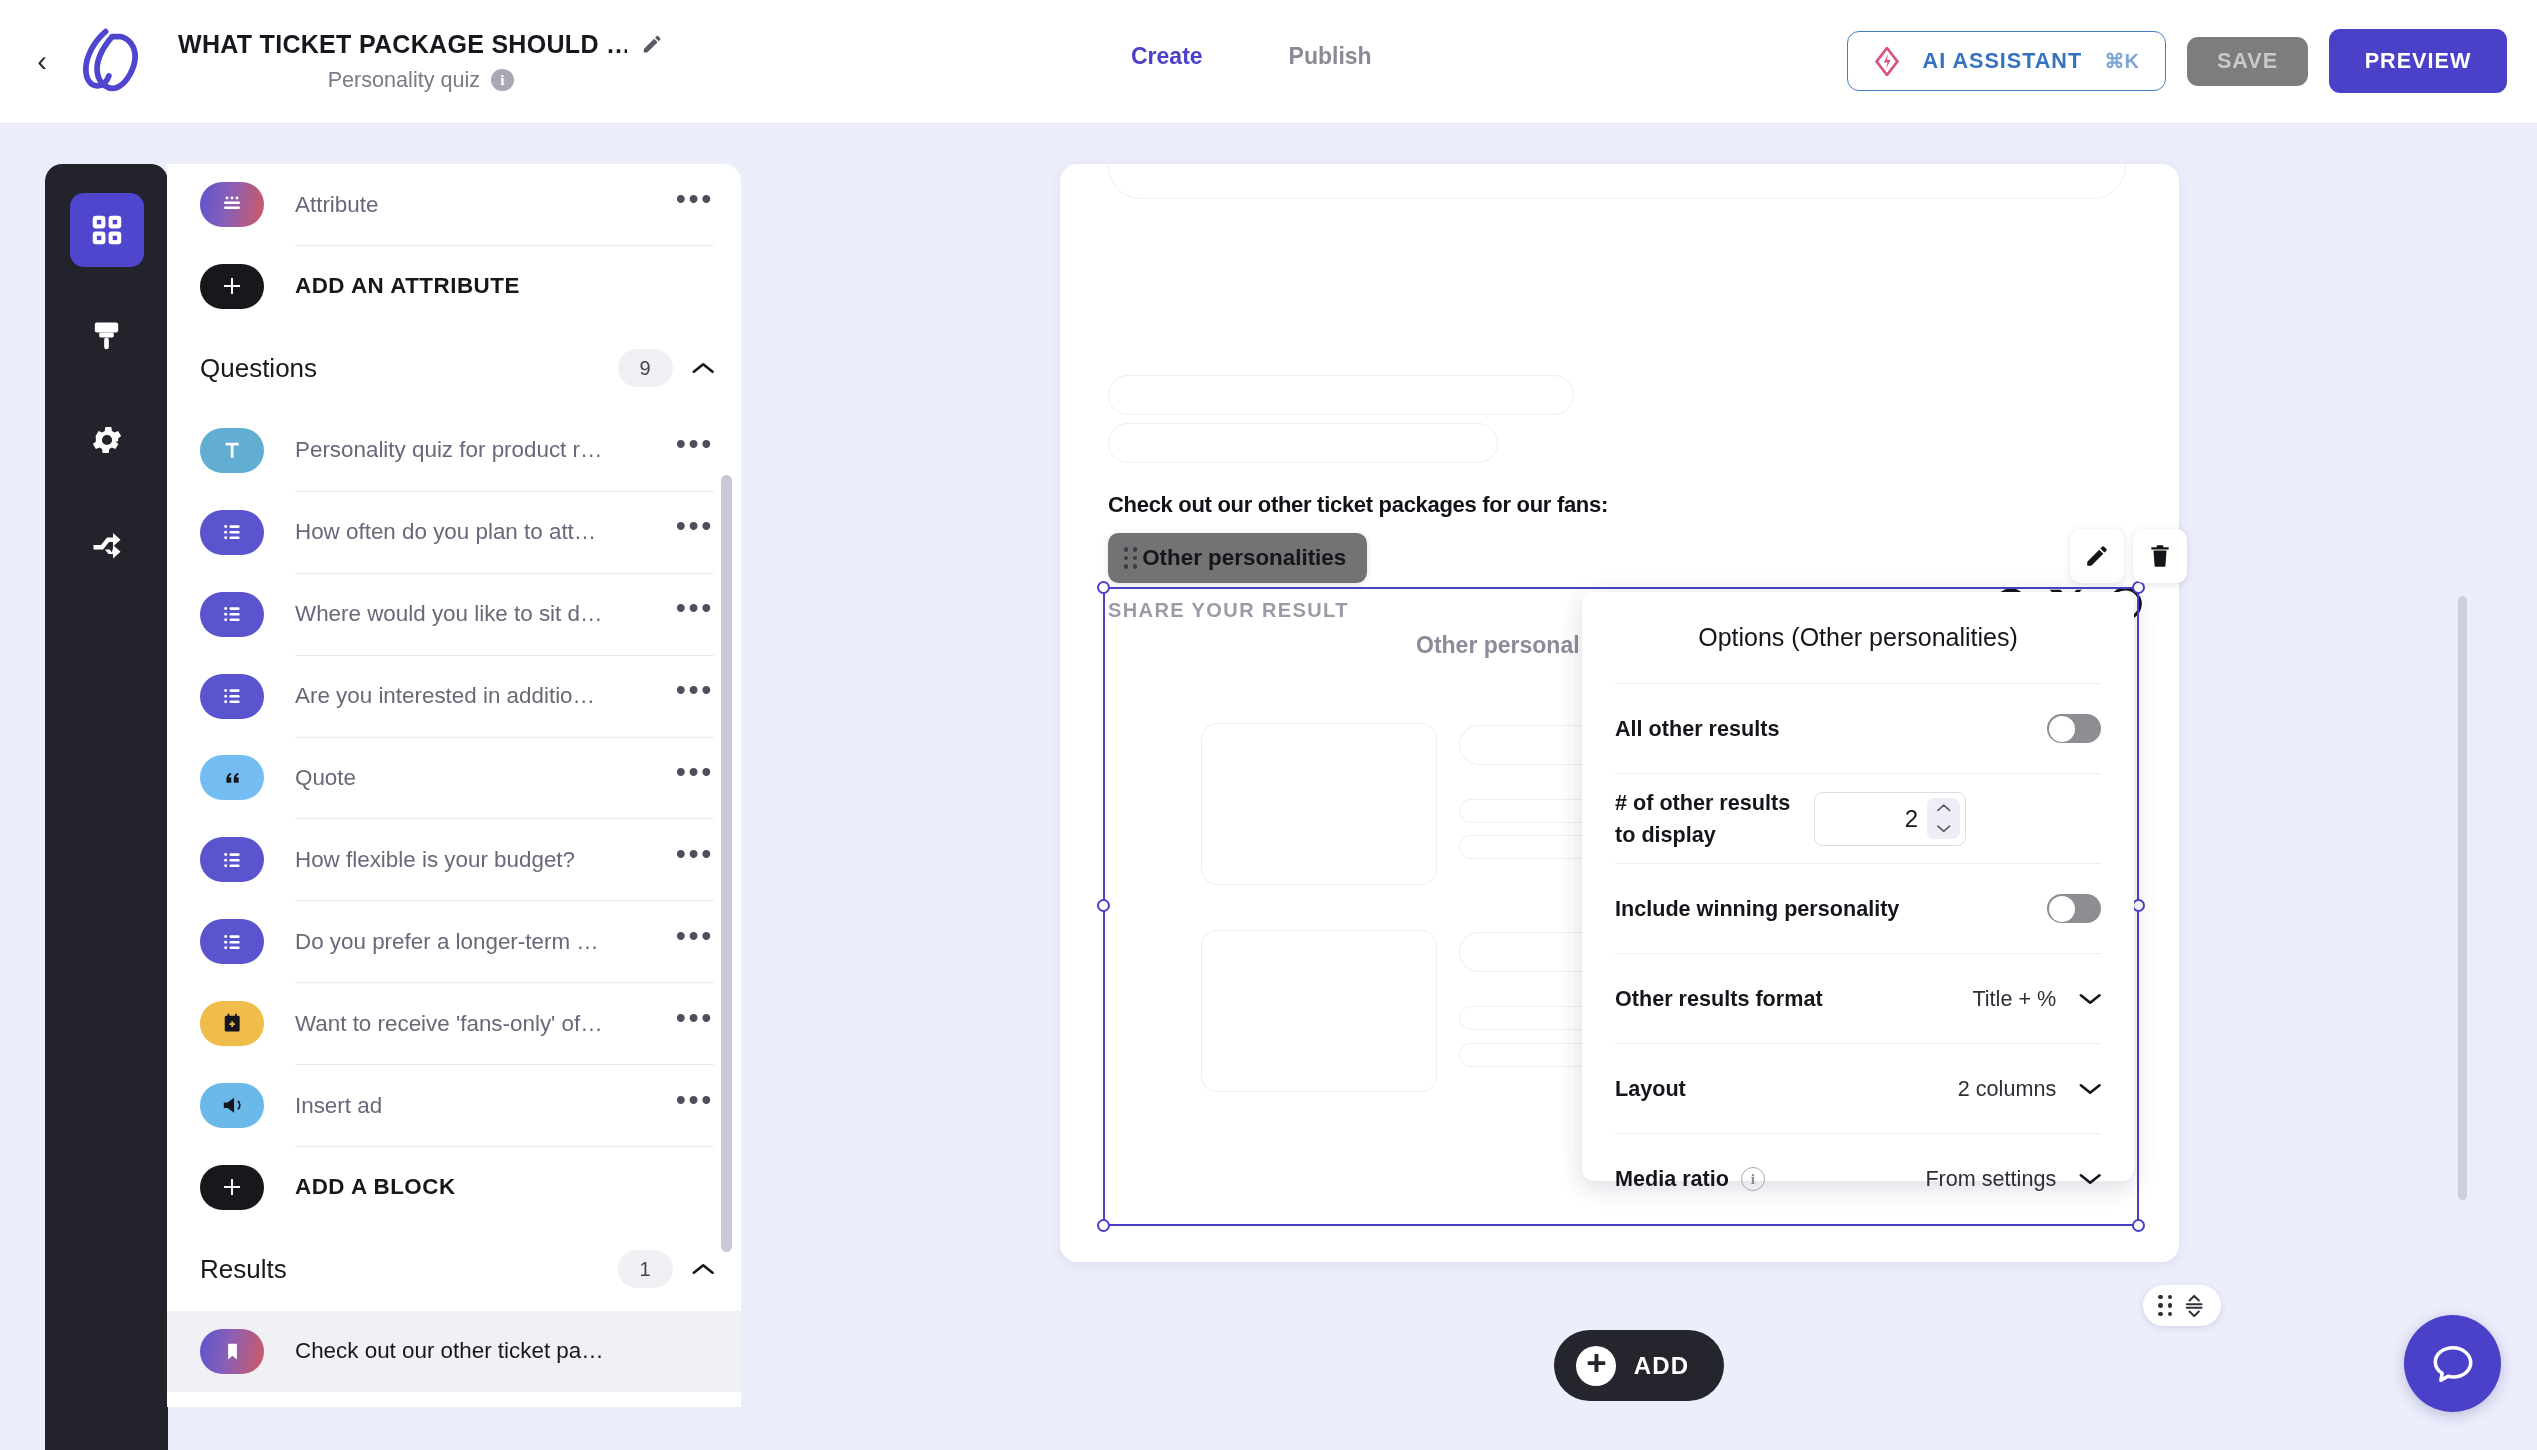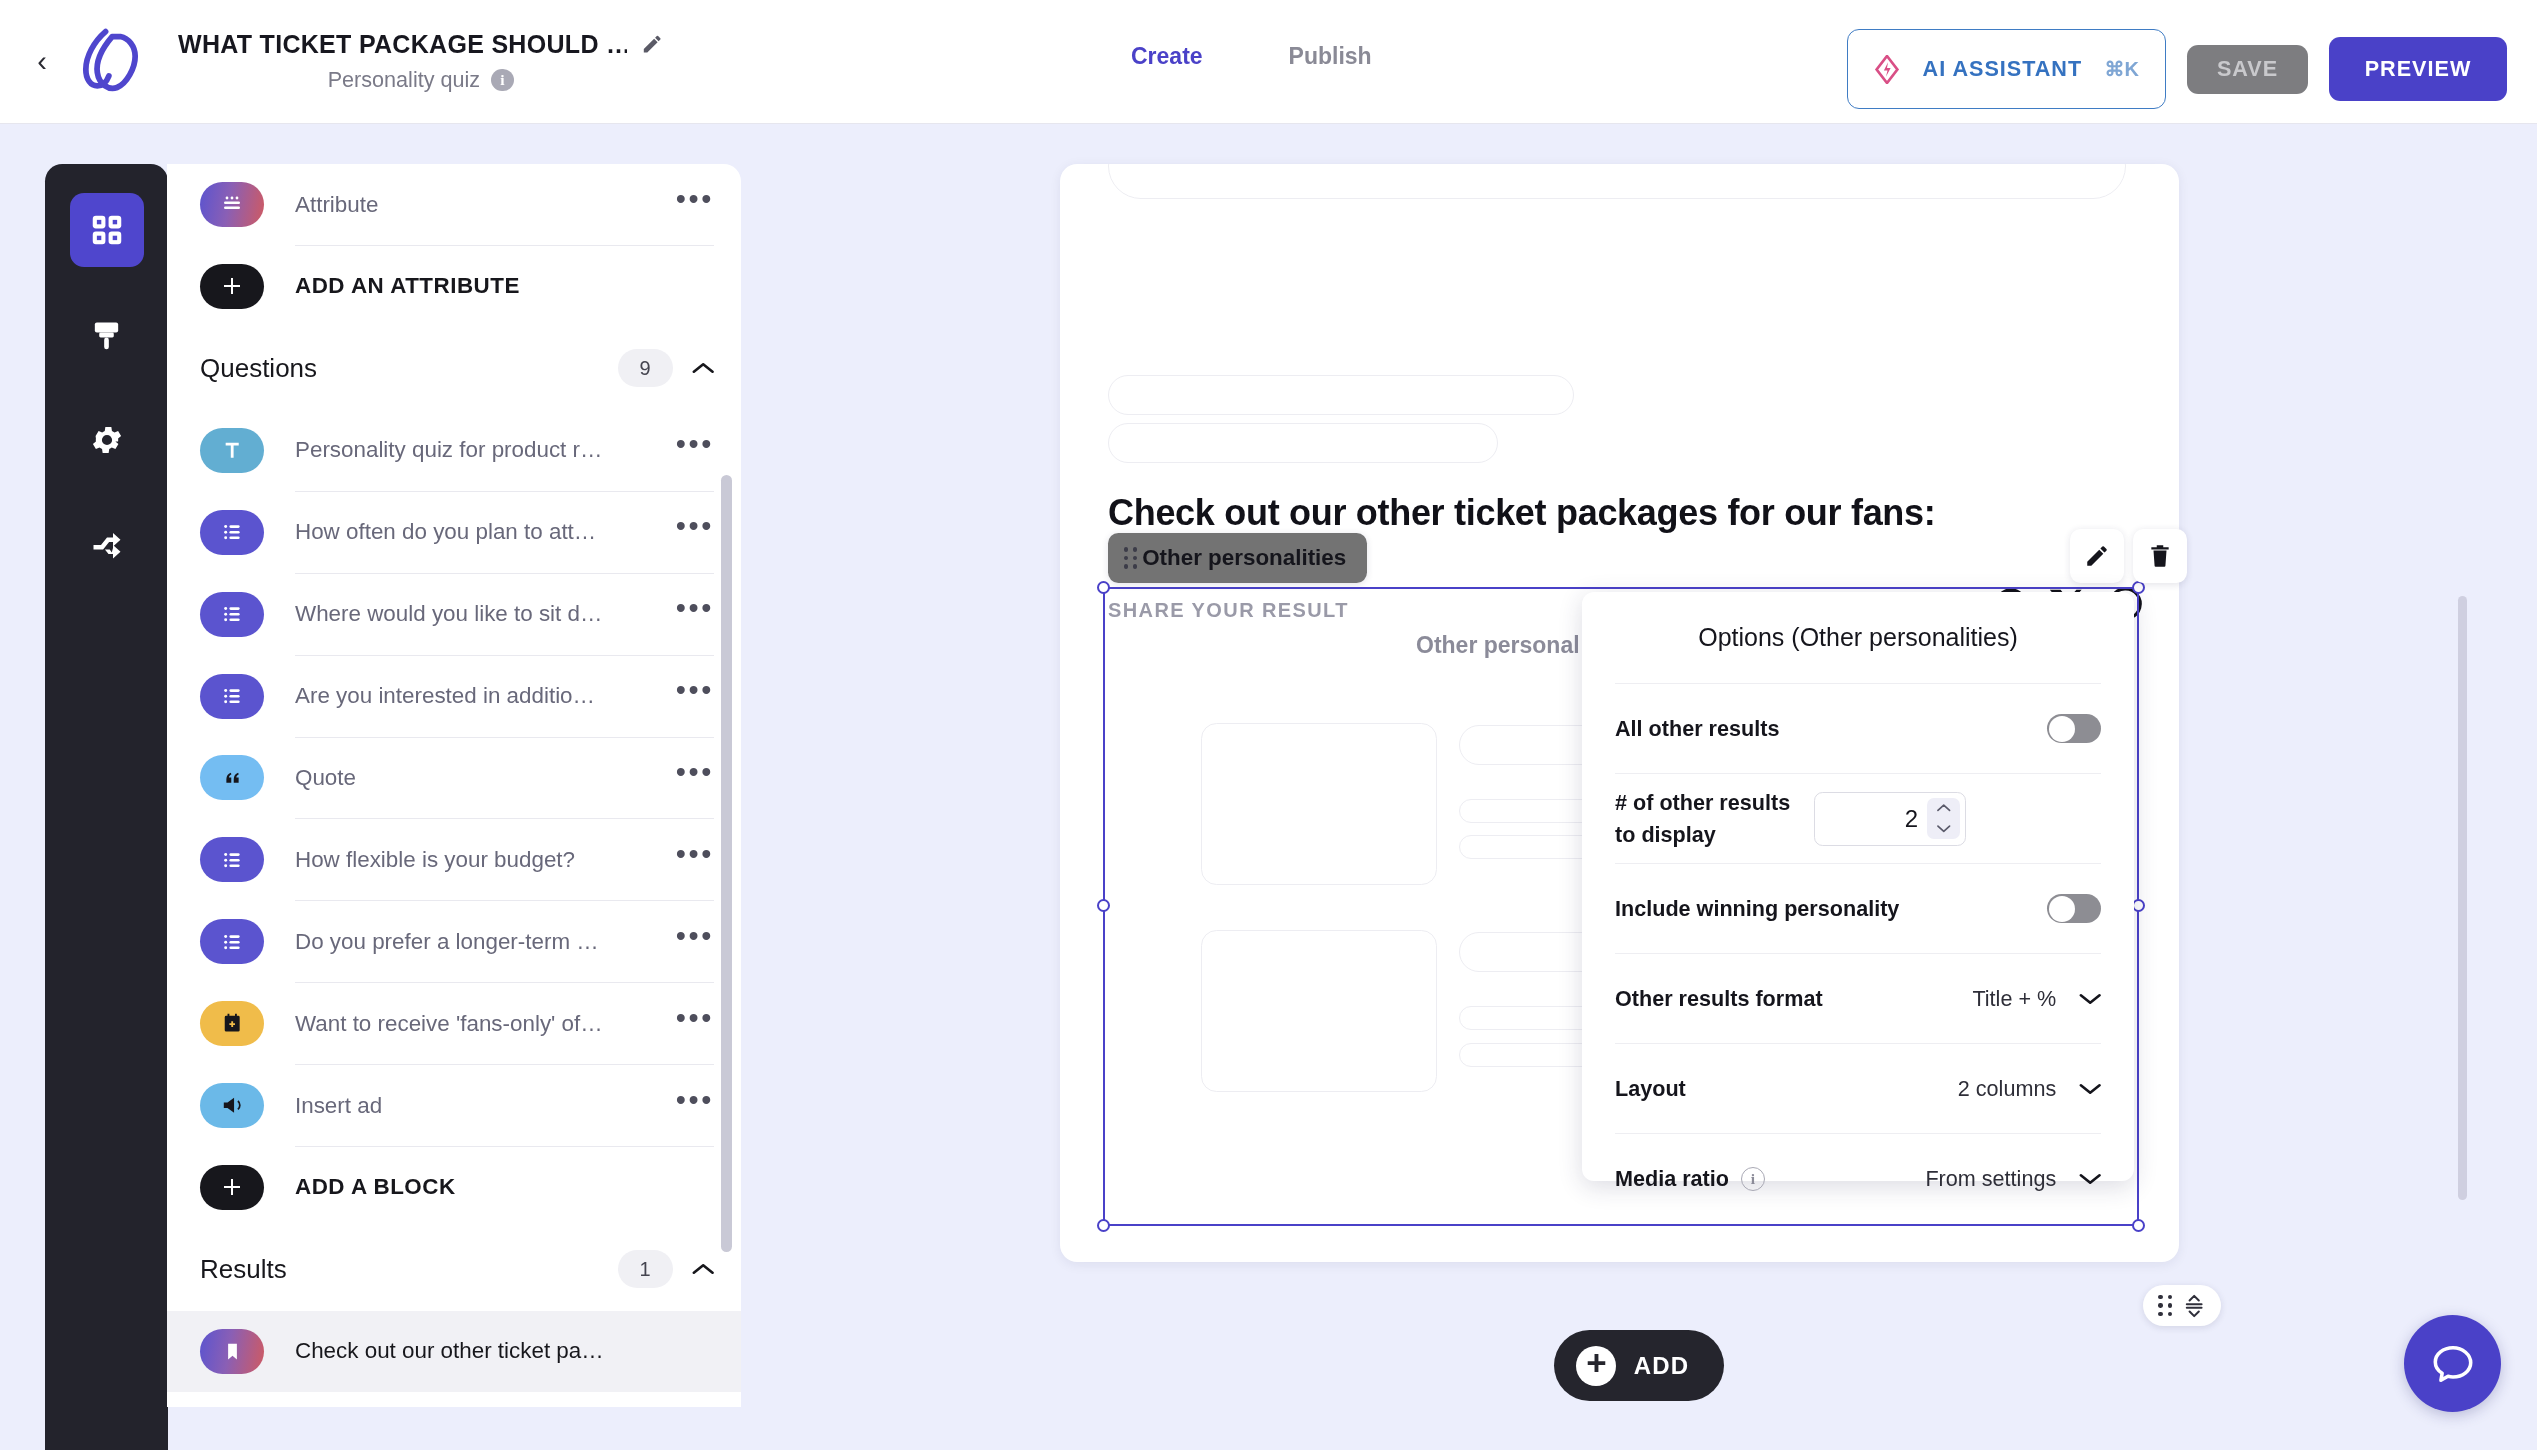--- a/index.html
+++ b/index.html
@@ -41,21 +41,21 @@
   .nav-tabs {
     position: absolute; left: 1131px; top: 43px; display: flex; gap: 86px;
   }
   .nav-tab { font-size: 23px; font-weight: bold; color: #8a8a96; cursor: pointer; }
   .nav-tab.active { color: #4a41c8; }
 
   .header-actions {
     position: absolute; right: 31px; top: 29px; display: flex; align-items: center; gap: 21px;
   }
   .ai-btn {
-    height: 80px; padding: 0 26px; border: 1.7px solid #3f7cc4; border-radius: 12px;
+    height: 60px; padding: 0 26px; border: 1.7px solid #3f7cc4; border-radius: 12px;
     background: #fff; display: flex; align-items: center; gap: 22.4px; cursor: pointer;
   }
   .ai-diamond { width: 26px; height: 29px; }
   .ai-label { font-size: 21.6px; font-weight: bold; letter-spacing: 1px; color: #3572c0; }
   .ai-kbd { font-size: 20px; color: #7fa6d4; font-weight: bold; }
   .save-btn {
     height: 49px; width: 121px; border-radius: 11.2px; background: #7d7d80;
     color: #c9c9cc; font-size: 21.6px; font-weight: bold; letter-spacing: 1px;
     display: flex; align-items: center; justify-content: center; cursor: pointer;
   }
@@ -136,21 +136,21 @@
     box-shadow: 0 2.6px 12px rgba(30,30,70,0.07);
     overflow: hidden;
   }
   .skel { background: #fff; border: 1.7px solid #ededf2; border-radius: 35px; }
   .skel-a { position: absolute; left: 48px; top: -31px; width: 1018px; height: 66px; }
   .skel-b { position: absolute; left: 48px; top: 211px; width: 466px; height: 40px; }
   .skel-c { position: absolute; left: 48px; top: 259px; width: 390px; height: 40px; }
 
   .result-heading {
     position: absolute; left: 48px; top: 328px; width: 949px;
-    font-size: 36px; font-weight: bold; color: #111118; letter-spacing: -0.3px;
+    font-size: 22px; font-weight: bold; color: #111118; letter-spacing: -0.3px;
   }
   .share-label {
     position: absolute; left: 48px; top: 435px;
     font-size: 20px; font-weight: bold; letter-spacing: 1.4px; color: #9a9aa8;
   }
   .share-icons {
     position: absolute; right: 35px; top: 421px; display: flex; gap: 19px; align-items: center;
   }
   .share-icons svg { width: 38px; height: 38px; }
 

